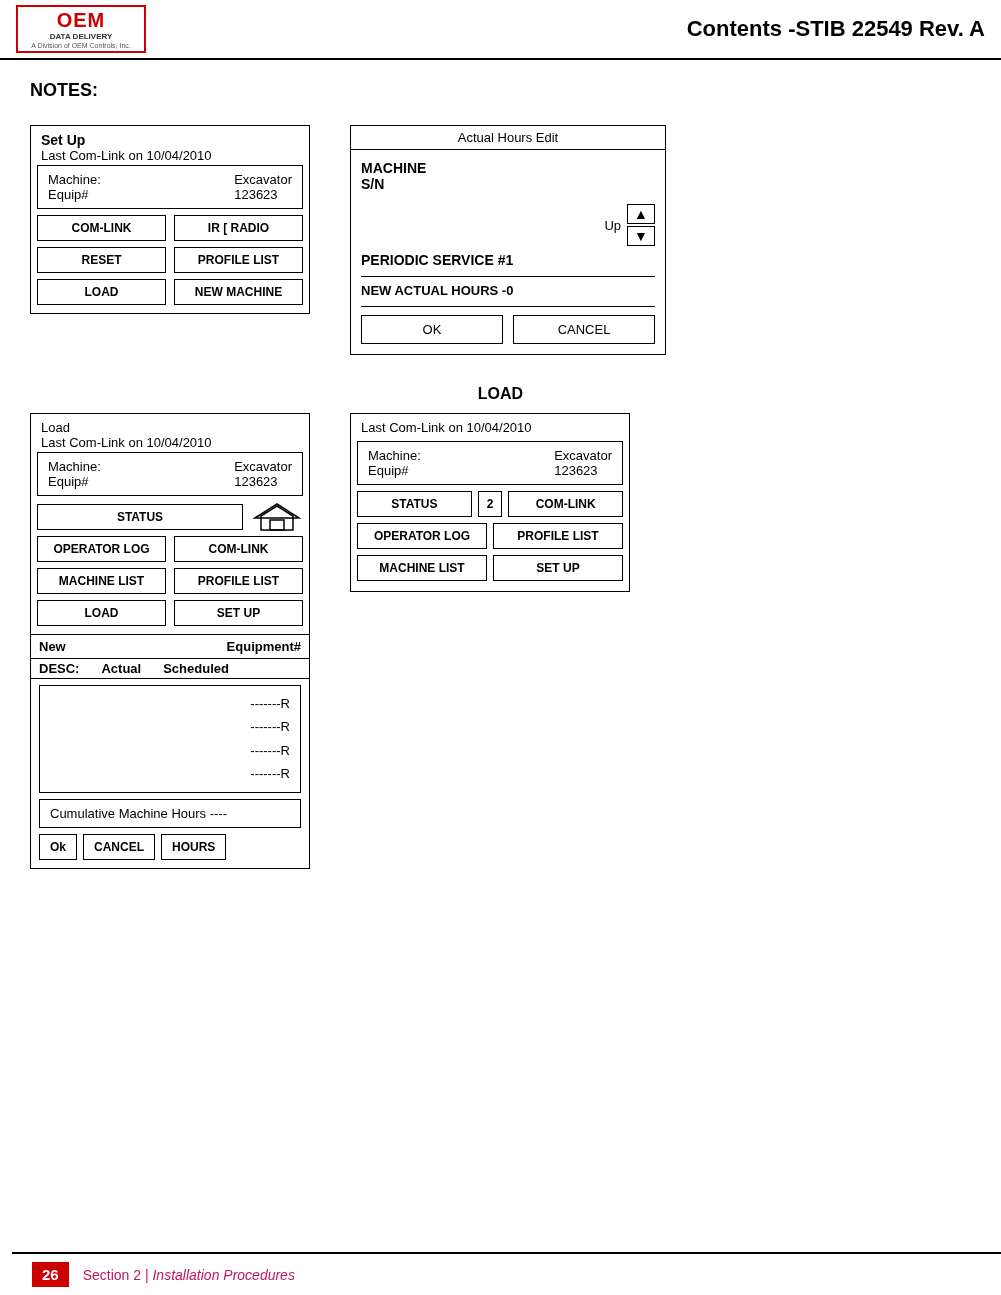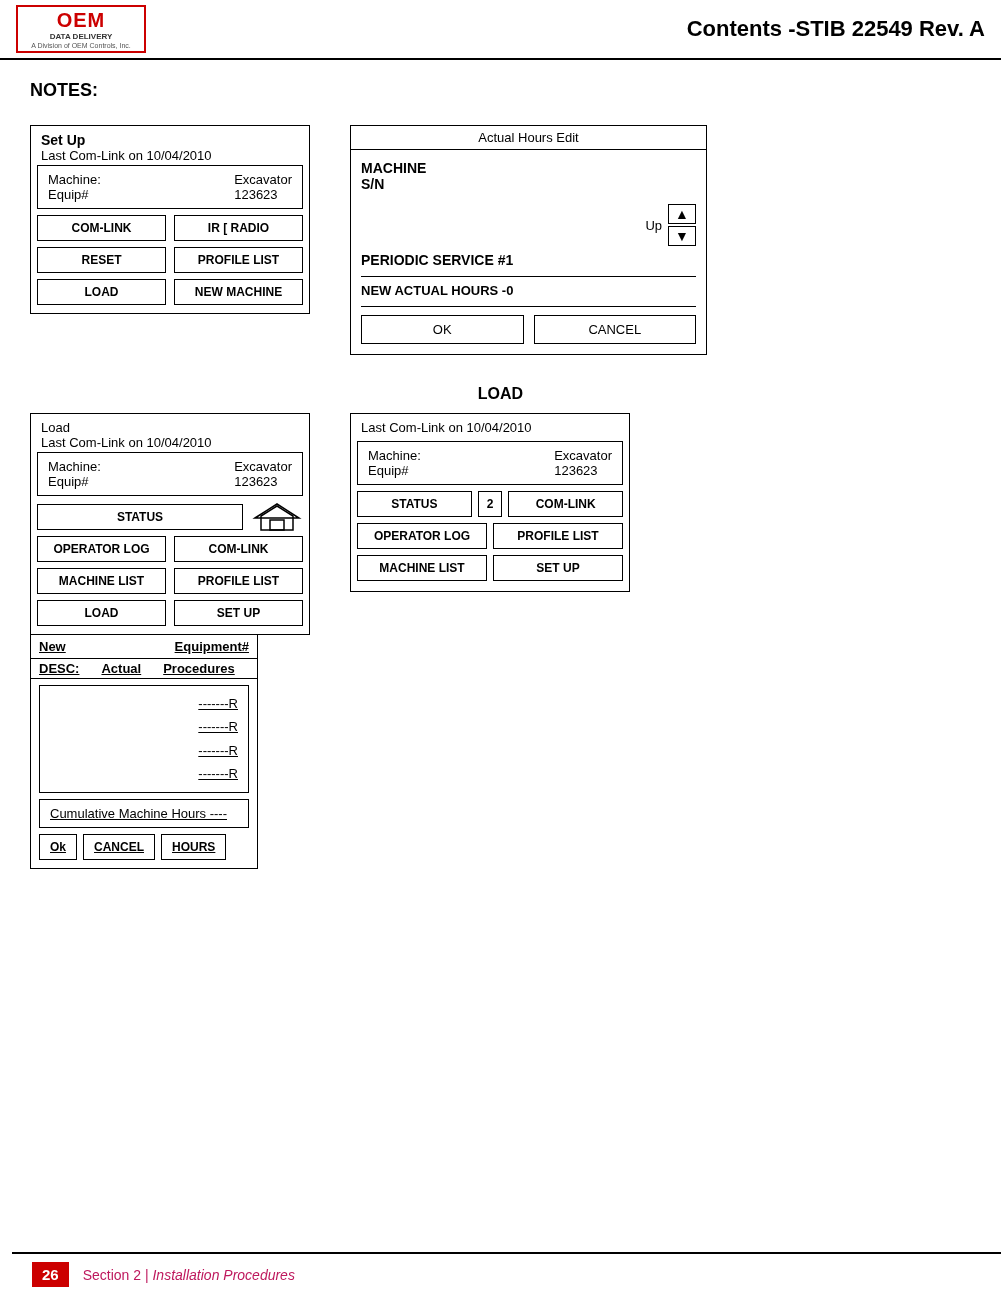--- a/index.html
+++ b/index.html
@@ -125,21 +125,21 @@
       padding: 5px 0;
       text-align: center;
       font-size: 12px;
       font-weight: bold;
       flex: 1;
       cursor: pointer;
     }
 
     
     .actual-hours-panel {
-      width: 357px;
+      width: 316px;
       border: 1.5px solid #000;
     }
     .ahe-header {
       text-align: center;
       padding: 4px;
       font-size: 13px;
       border-bottom: 1px solid #000;
     }
     .ahe-body {
       padding: 10px;
@@ -235,23 +235,22 @@
       font-size: 13px;
     }
     .home-arrow-area {
       display: flex;
       justify-content: flex-end;
       margin: 0 10px 4px 0;
     }
 
     
     .equip-panel {
-      width: 228px;
-      border: 1.5px solid #000;
-      text-decoration: underline;
+      width: 280px;
+      border: 1.5px solid #000;
     }
     .equip-header-row {
       display: flex;
       justify-content: space-between;
       padding: 4px 8px;
       font-size: 13px;
       font-weight: bold;
     }
     .equip-desc-row {
       display: flex;
@@ -496,21 +495,21 @@
       </div>
 
       <div class="equip-panel" style="margin-top: 0; border-top: none;">
         <div class="equip-header-row">
           <span>New</span>
           <span>Equipment#</span>
         </div>
         <div class="equip-desc-row">
           <span>DESC:</span>
           <span>Actual</span>
-          <span>Procedures</span>
+          <span>Scheduled</span>
         </div>
         <div class="equip-data-box">
           <div>-------R</div>
           <div>-------R</div>
           <div>-------R</div>
           <div>-------R</div>
         </div>
         <div class="cumulative-row">Cumulative Machine Hours ----</div>
         <div class="equip-button-row" style="margin-bottom: 8px;">
           <div class="equip-btn">Ok</div>

